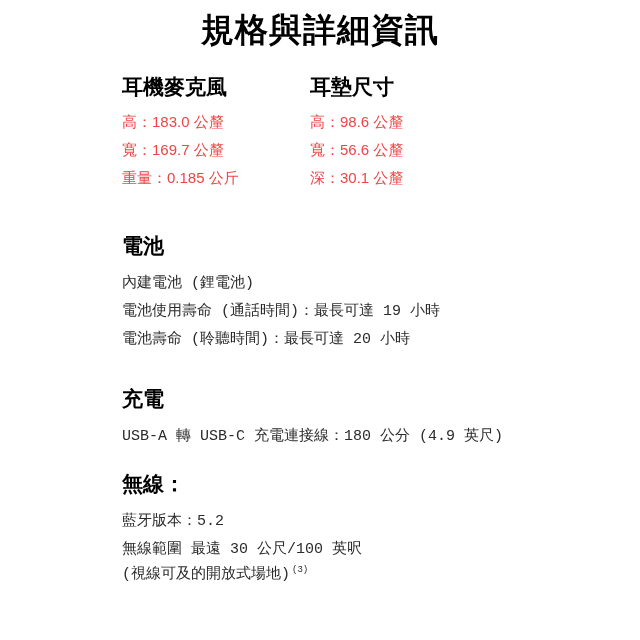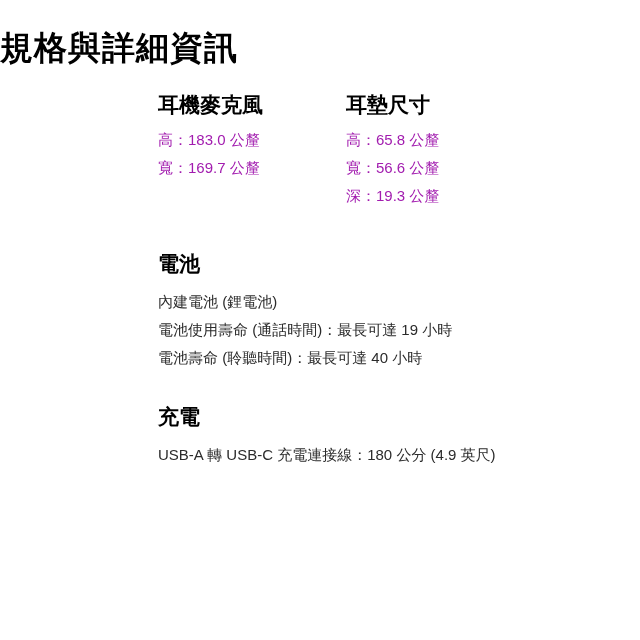--- a/index.html
+++ b/index.html
@@ -12,27 +12,26 @@
     height: 640px;
     overflow: hidden;
     font-family: "Liberation Sans", "DejaVu Sans", sans-serif;
     color: #2b2b2b;
     -webkit-font-smoothing: antialiased;
   }
   .page-title {
     font-size: 33px;
     font-weight: 800;
     color: #000000;
-    text-align: left;
-    margin: 26px 0 0 0;
+    text-align: center;
+    margin: 8px 0 0 0;
     letter-spacing: 1px;
   }
   .content {
     padding: 0 40px 0 122px;
-    margin-left: 36px;
   }
   .dim-cols {
     display: flex;
     margin-top: 20px;
   }
   .dim-col-headset {
     width: 188px;
     flex: 0 0 188px;
   }
   .dim-col-earpad {
@@ -41,31 +40,32 @@
   .group-heading {
     font-size: 21px;
     font-weight: 700;
     color: #000000;
     margin: 0 0 13px 0;
   }
   .spec-row {
     font-size: 15px;
     line-height: 15px;
     margin: 0 0 13px 0;
-    color: #a21caf;
+    color: #ef4444;
   }
   .section-battery { margin-top: 34px; }
   .section-charging { margin-top: 38px; }
   .section-wireless { margin-top: 26px; }
   .section .group-heading { margin-bottom: 16px; }
   .spec-line {
     font-size: 15px;
     line-height: 15px;
     margin: 0 0 13px 0;
     color: #2b2b2b;
+    font-family: Liberation Mono, monospace;
   }
   .spec-line.range { margin-bottom: 6px; }
   .spec-line.note { margin-bottom: 0; }
   sup.fn-ref {
     font-size: 9px;
     vertical-align: super;
     margin-left: 2px;
     color: #2b2b2b;
   }
 </style>
@@ -77,38 +77,45 @@
   <h1 class="page-title">規格與詳細資訊</h1>
 
   <div class="content">
 
     <div class="dim-cols">
 
       <section class="dim-col-headset">
         <h2 class="group-heading">耳機麥克風</h2>
         <p class="spec-row">高：183.0 公釐</p>
         <p class="spec-row">寬：169.7 公釐</p>
+        <p class="spec-row">重量：0.185 公斤</p>
       </section>
 
       <section class="dim-col-earpad">
         <h2 class="group-heading">耳墊尺寸</h2>
-        <p class="spec-row">高：65.8 公釐</p>
+        <p class="spec-row">高：98.6 公釐</p>
         <p class="spec-row">寬：56.6 公釐</p>
-        <p class="spec-row">深：19.3 公釐</p>
+        <p class="spec-row">深：30.1 公釐</p>
       </section>
 
     </div>
 
     <section class="section section-battery">
       <h2 class="group-heading">電池</h2>
       <p class="spec-line">內建電池 (鋰電池)</p>
       <p class="spec-line">電池使用壽命 (通話時間)：最長可達 19 小時</p>
-      <p class="spec-line">電池壽命 (聆聽時間)：最長可達 40 小時</p>
+      <p class="spec-line">電池壽命 (聆聽時間)：最長可達 20 小時</p>
     </section>
 
     <section class="section section-charging">
       <h2 class="group-heading">充電</h2>
       <p class="spec-line">USB-A 轉 USB-C 充電連接線：180 公分 (4.9 英尺)</p>
     </section>
 
+    <section class="section section-wireless">
+      <h2 class="group-heading">無線：</h2>
+      <p class="spec-line">藍牙版本：5.2</p>
+      <p class="spec-line range">無線範圍 最遠 30 公尺/100 英呎</p>
+      <p class="spec-line note"><span>(視線可及的開放式場地)</span><sup class="fn-ref">(3)</sup></p>
+    </section>
 
   </div>
 </main>
 
 </body></html>

